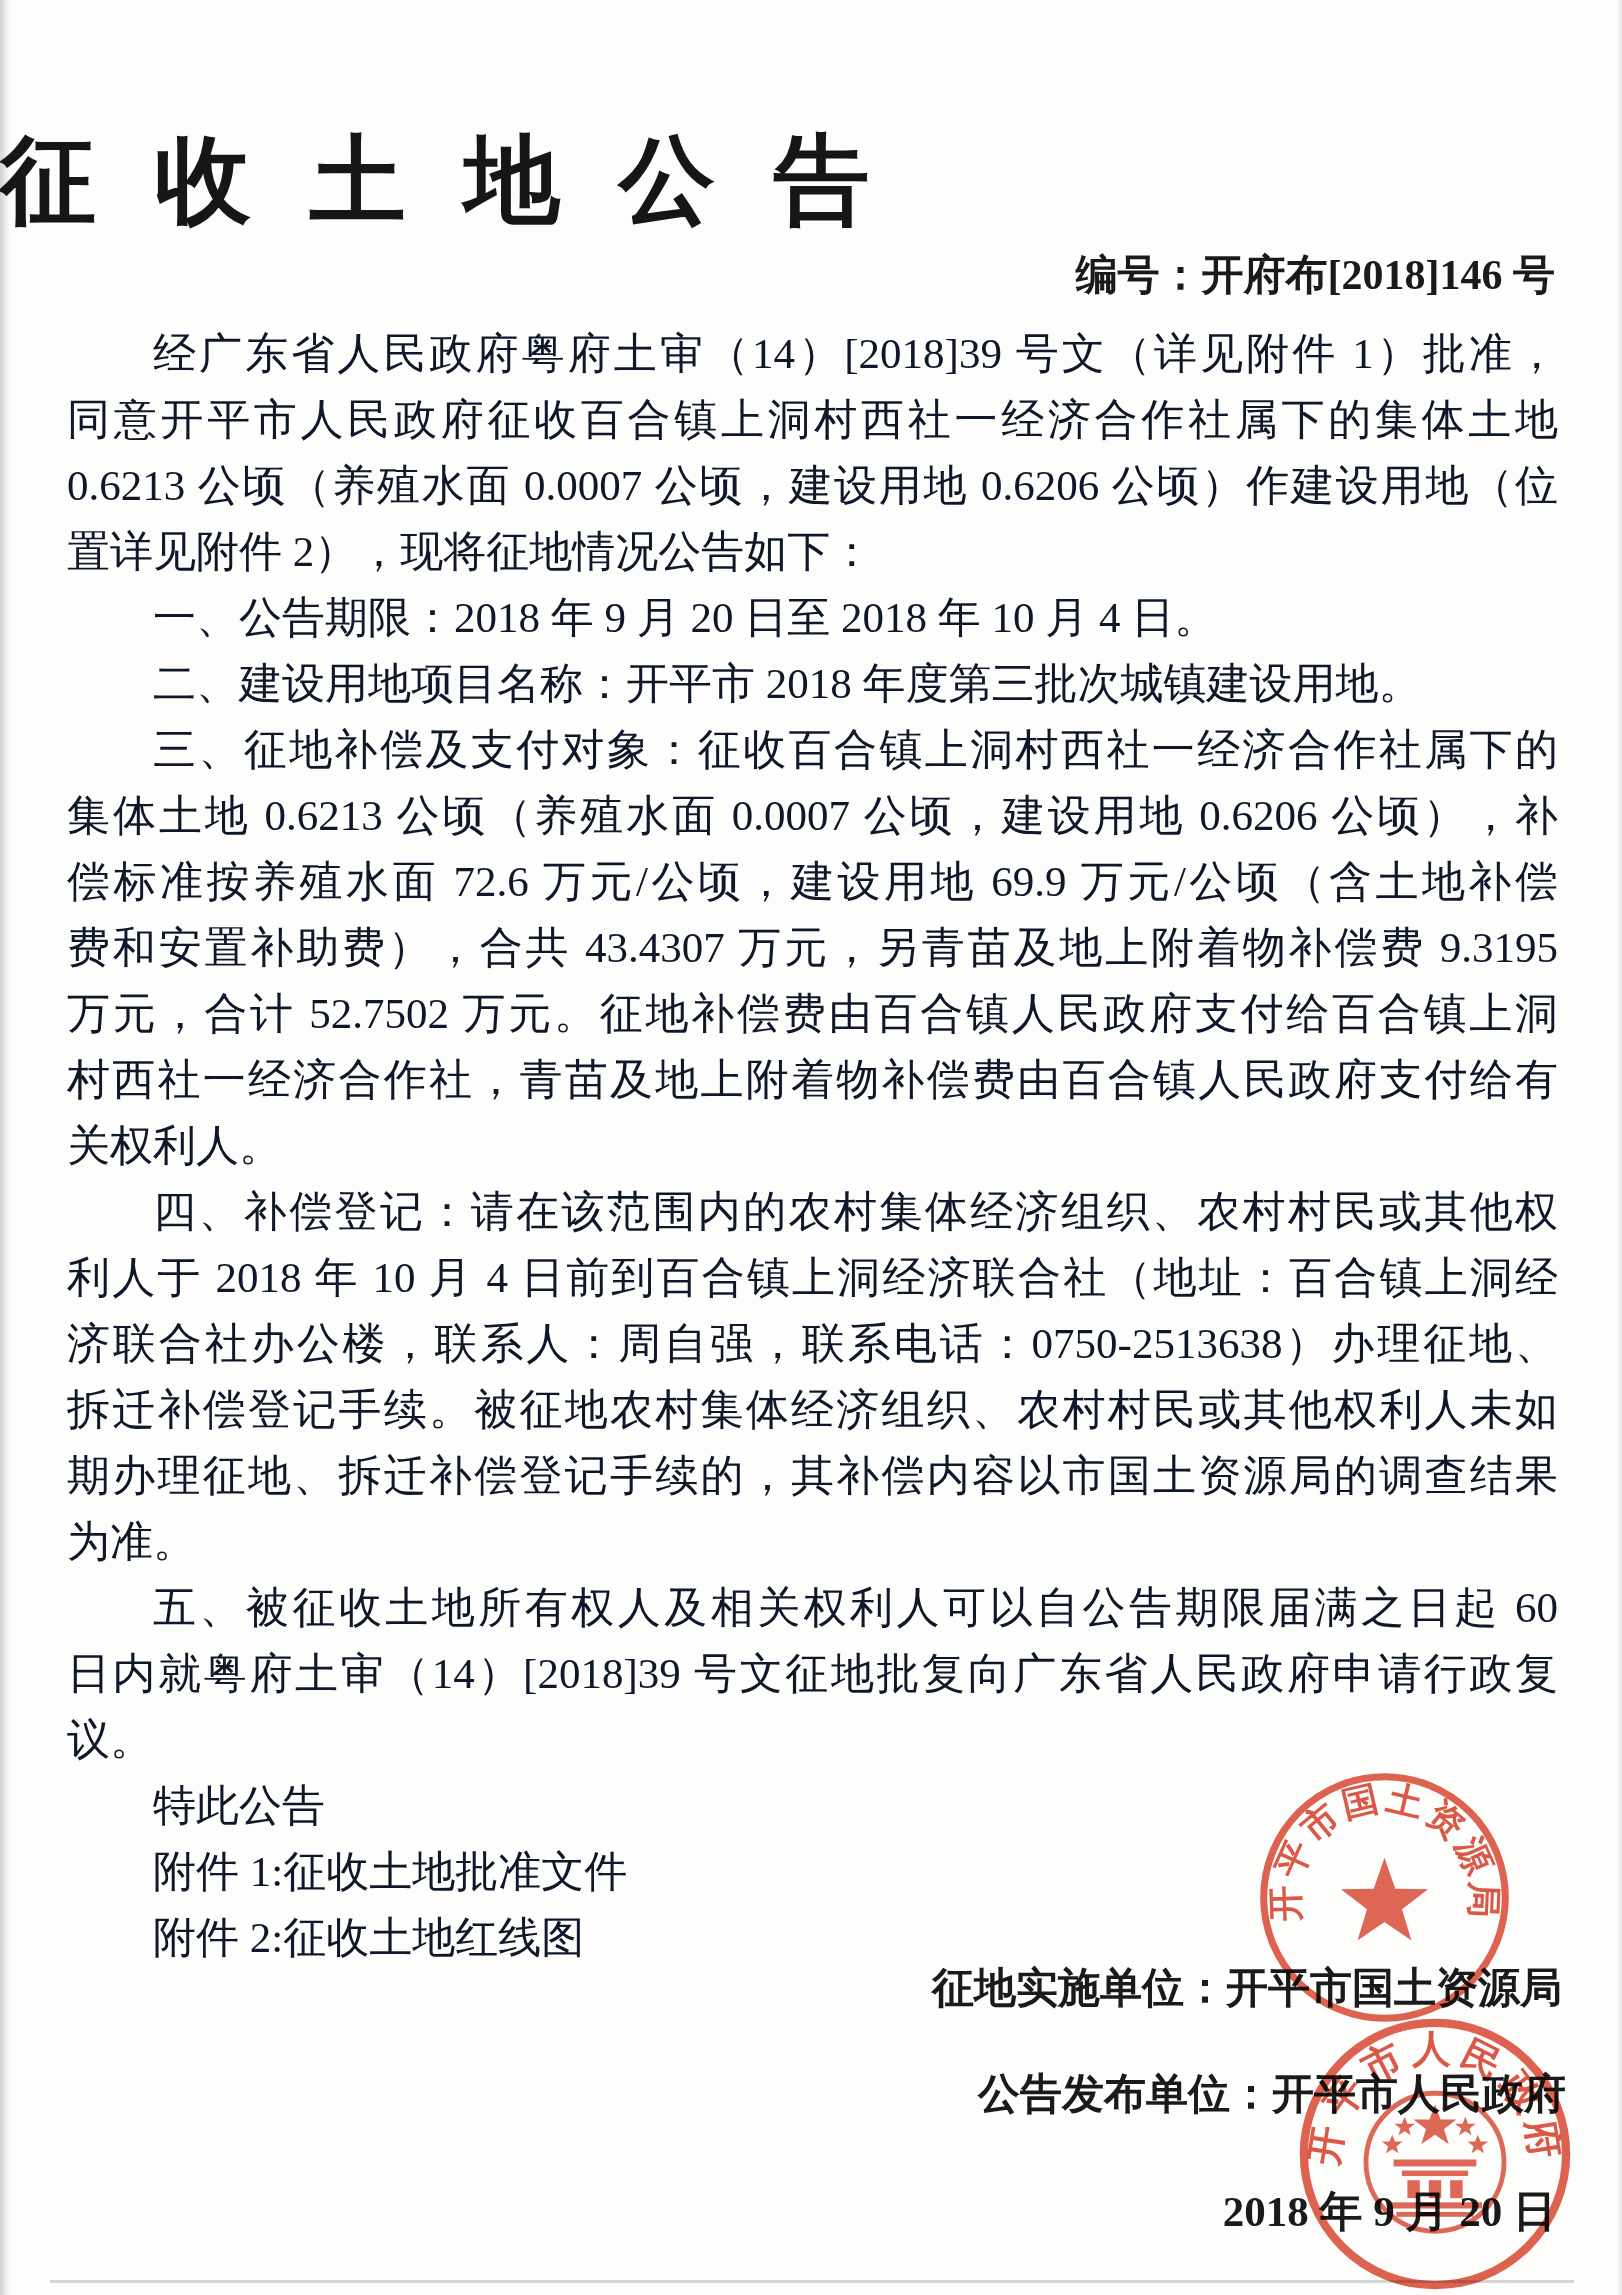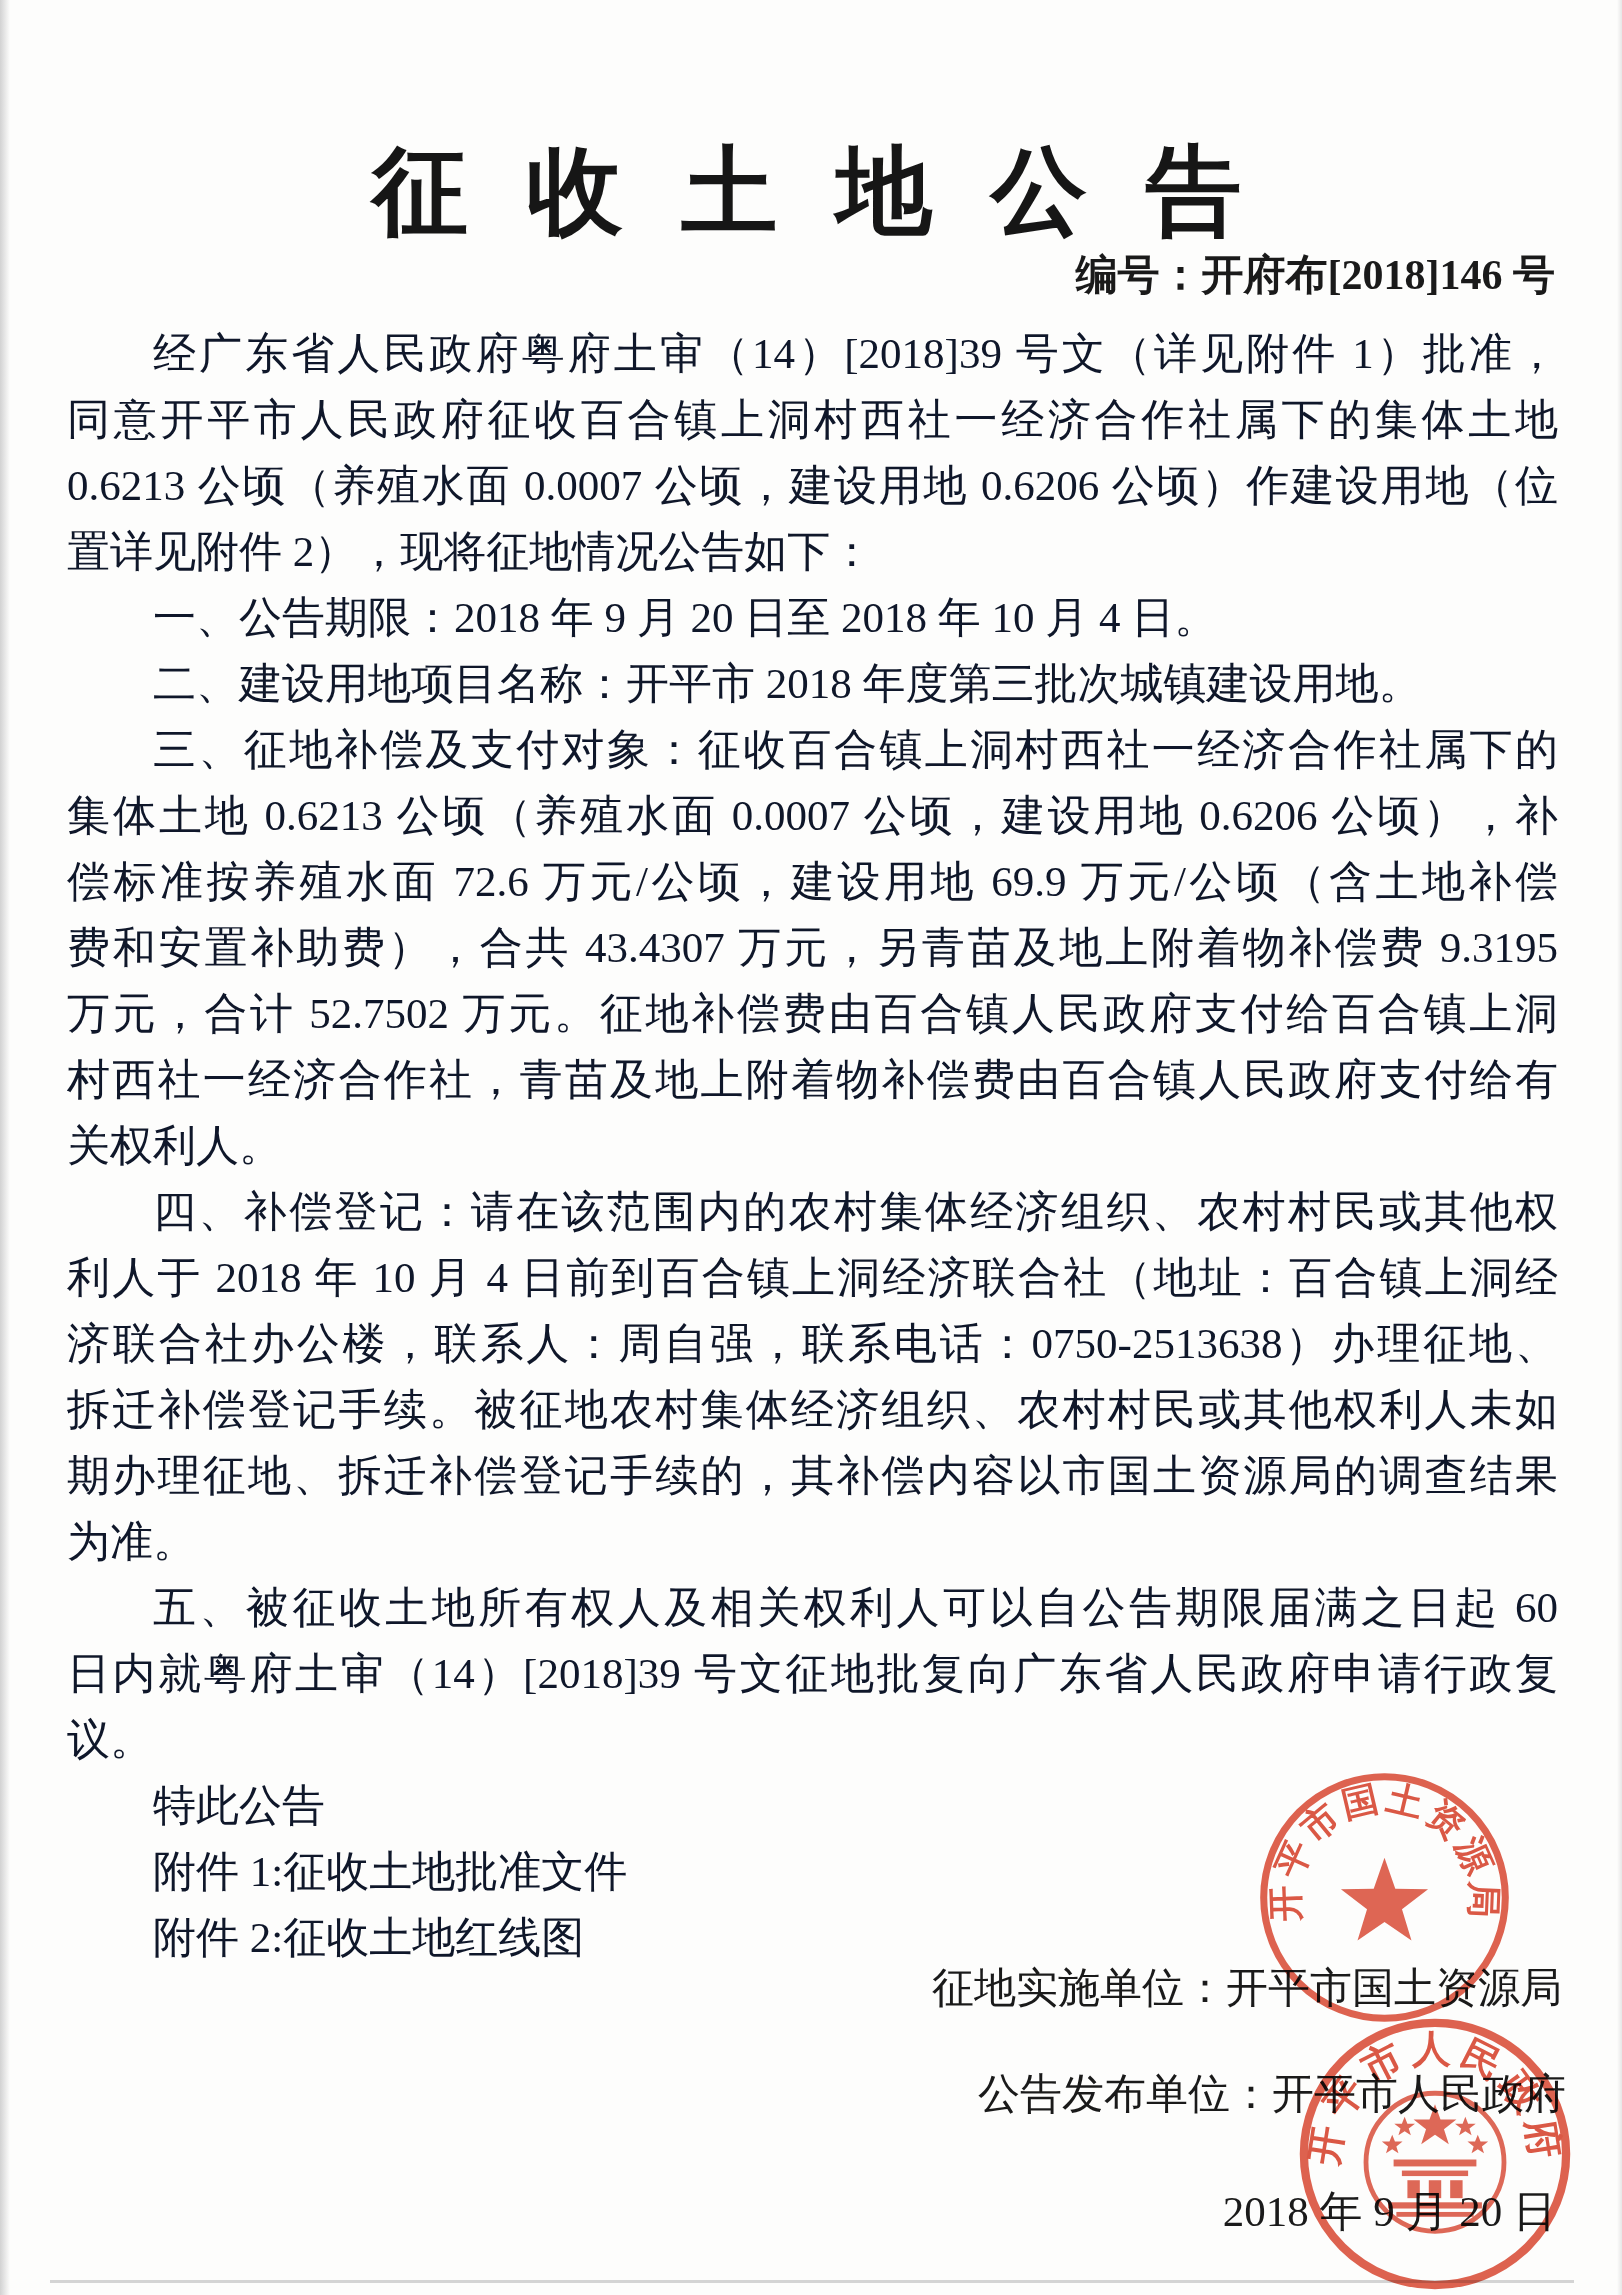--- a/index.html
+++ b/index.html
@@ -12,39 +12,39 @@
     color:#1e1e1e;
   }
   
   .edge-left{position:absolute;left:0;top:0;width:9.7px;height:100%;
     background:linear-gradient(to right,#d2d2d2,rgba(255,255,255,0));}
   .edge-right{position:absolute;right:0;top:0;width:5.6px;height:100%;
     background:linear-gradient(to left,#e2e2e2,rgba(255,255,255,0));}
   .bottom-scan-line{position:absolute;left:50px;top:2280px;width:1524px;height:2.8px;
     background:#bfbfbf;opacity:.65;}
   .title{
-    position:absolute;left:0;top:128px;width:100%;
-    text-align:center;font-size:96px;font-weight:bold;
+    position:absolute;left:0;top:117px;width:100%;
+    font-size:96px;font-weight:bold;
     letter-spacing:9.7px;word-spacing:15.3px;color:#161616;
     white-space:nowrap;
     font-family:Liberation Serif, serif;
   }
   .docnum{
     position:absolute;right:68px;top:247px;
     font-size:42px;font-weight:bold;color:#1a1a1a;
     white-space:nowrap;
   }
   .body-text{
     position:absolute;left:67px;top:321px;width:1491px;
     font-size:43px;line-height:66px;color:#0f172a;
   }
   .line{white-space:normal;}
   .line.indent{text-indent:2em;}
   .line.just{text-align:justify;text-align-last:justify;}
-  .sig{position:absolute;font-weight:normal;color:#1a1a1a;white-space:nowrap;}
+  .sig{position:absolute;font-weight:bold;color:#1a1a1a;white-space:nowrap;}
   .sig.unit1{right:61px;top:1960px;font-size:42px;}
   .sig.unit2{right:57px;top:2066px;font-size:42px;}
   .sig.date{right:67px;top:2171px;font-size:43px;margin-top:12px;}
   .seal{position:absolute;mix-blend-mode:multiply;opacity:.88;}
   .seal.seal-land{left:1256px;top:1769px;width:257px;height:257px;}
   .seal.seal-gov{left:1297px;top:2016px;width:276px;height:276px;}
 </style>
 </head>
 <body>
 

